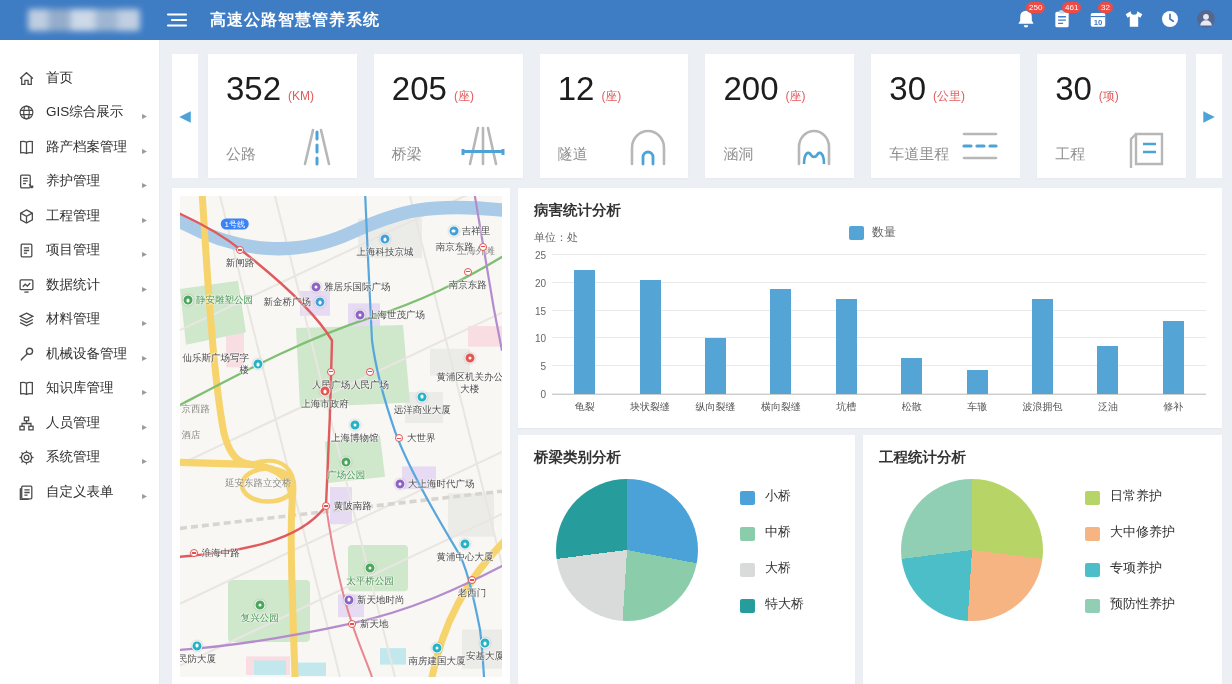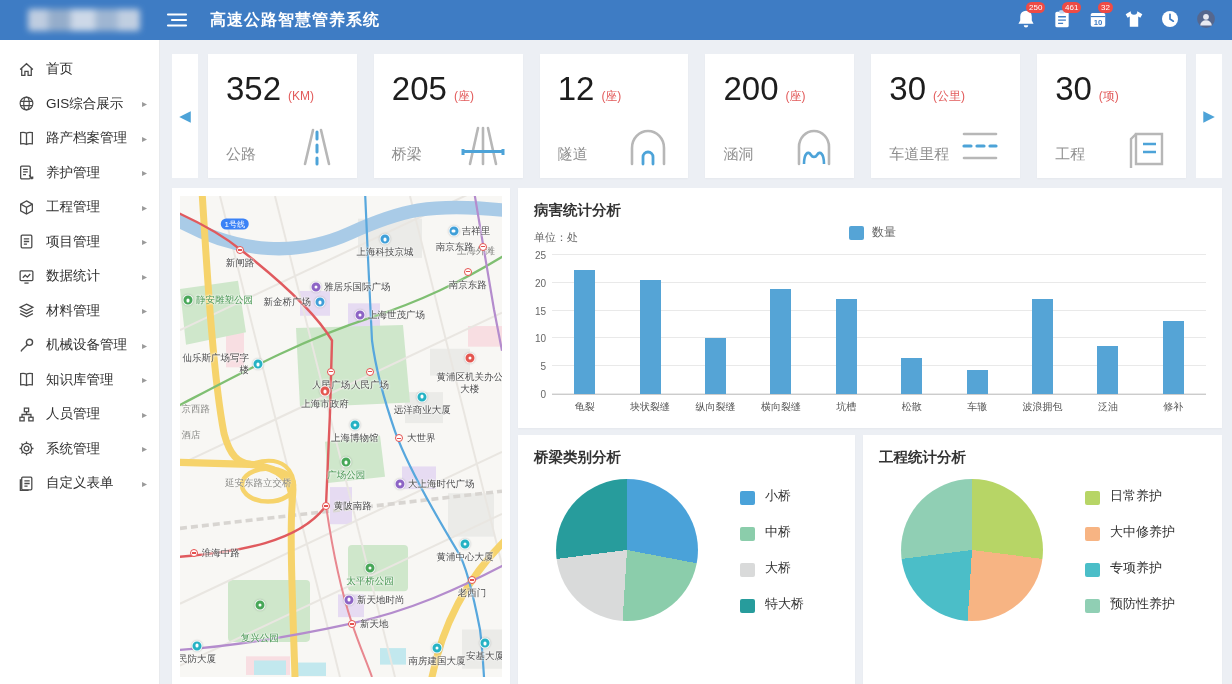--- a/index.html
+++ b/index.html
@@ -16,21 +16,21 @@
   .header-title { color:#fff; font-size:16px; font-weight:bold; letter-spacing:1px; margin-left:22px; }
   .header-actions { margin-left:auto; display:flex; align-items:center; gap:14px; }
   .hicon { position:relative; width:22px; height:22px; cursor:pointer; }
   .hicon svg { width:20px; height:20px; }
   .hbadge { position:absolute; top:-7px; left:10px; background:#ee4b45; color:#fff; font-size:8px;
     line-height:11px; height:11px; padding:0 3px; border-radius:6px; white-space:nowrap; }
 
   
   .sidebar { position:absolute; left:0; top:40px; width:160px; height:644px; background:#fff;
     border-right:1px solid #e8eaed; padding-top:12px; z-index:20; }
-  .sitem { display:flex; align-items:center; height:34.5px; padding:0 12px 0 18px; cursor:pointer;
+  .sitem { display:flex; align-items:flex-end; height:34.5px; padding:0 12px 0 18px; cursor:pointer;
     font-size:13.5px; color:#2f2f2f; }
   .sicon { width:17px; height:17px; margin-right:11px; flex:none; }
   .sicon svg { width:17px; height:17px; }
   .slabel { flex:1; }
   .chev { color:#9a9a9a; font-size:10px; }
 
   
   .main { position:absolute; left:160px; top:40px; width:1072px; height:644px;
     padding:14px 10px 10px 12px; }
 
@@ -445,21 +445,21 @@
             <span class="mlabel lp-b" style="left: 88.5%; top: calc(72.3% + 7px);">黄浦中心大厦</span>
             <span class="mk poi poi-green" style="left: 59%; top: 77.3%;"></span>
             <span class="mlabel lp-b green" style="left: 59%; top: calc(77.3% + 7px);">太平桥公园</span>
             <span class="mk station" style="left: 90.7%; top: 79.8%;"></span>
             <span class="mlabel lp-b" style="left: 90.7%; top: calc(79.8% + 7px);">老西门</span>
             <span class="mk poi poi-purple" style="left: 52.5%; top: 83.9%;"></span>
             <span class="mlabel lp-r" style="left: calc(52.5% + 8px); top: 83.9%;">新天地时尚</span>
             <span class="mk station" style="left: 53.4%; top: 89%;"></span>
             <span class="mlabel lp-r" style="left: calc(53.4% + 8px); top: 89%;">新天地</span>
             <span class="mk poi poi-green" style="left: 24.8%; top: 85%;"></span>
-            <span class="mlabel lp-b green" style="left: 24.8%; top: calc(85% + 7px); margin-top: 20px;">复兴公园</span>
+            <span class="mlabel lp-b green" style="left: 24.8%; top: calc(85% + 7px);">复兴公园</span>
             <span class="mk poi poi-teal" style="left: 5.3%; top: 93.5%;"></span>
             <span class="mlabel lp-b" style="left: 5.3%; top: calc(93.5% + 7px);">民防大厦</span>
             <span class="mk poi poi-teal" style="left: 79.8%; top: 94%;"></span>
             <span class="mlabel lp-b" style="left: 79.8%; top: calc(94% + 7px);">南房建国大厦</span>
             <span class="mk poi poi-teal" style="left: 94.7%; top: 93%;"></span>
             <span class="mlabel lp-b" style="left: 94.7%; top: calc(93% + 7px);">安基大厦</span>
           </div>
       </div>
     </section>
 

